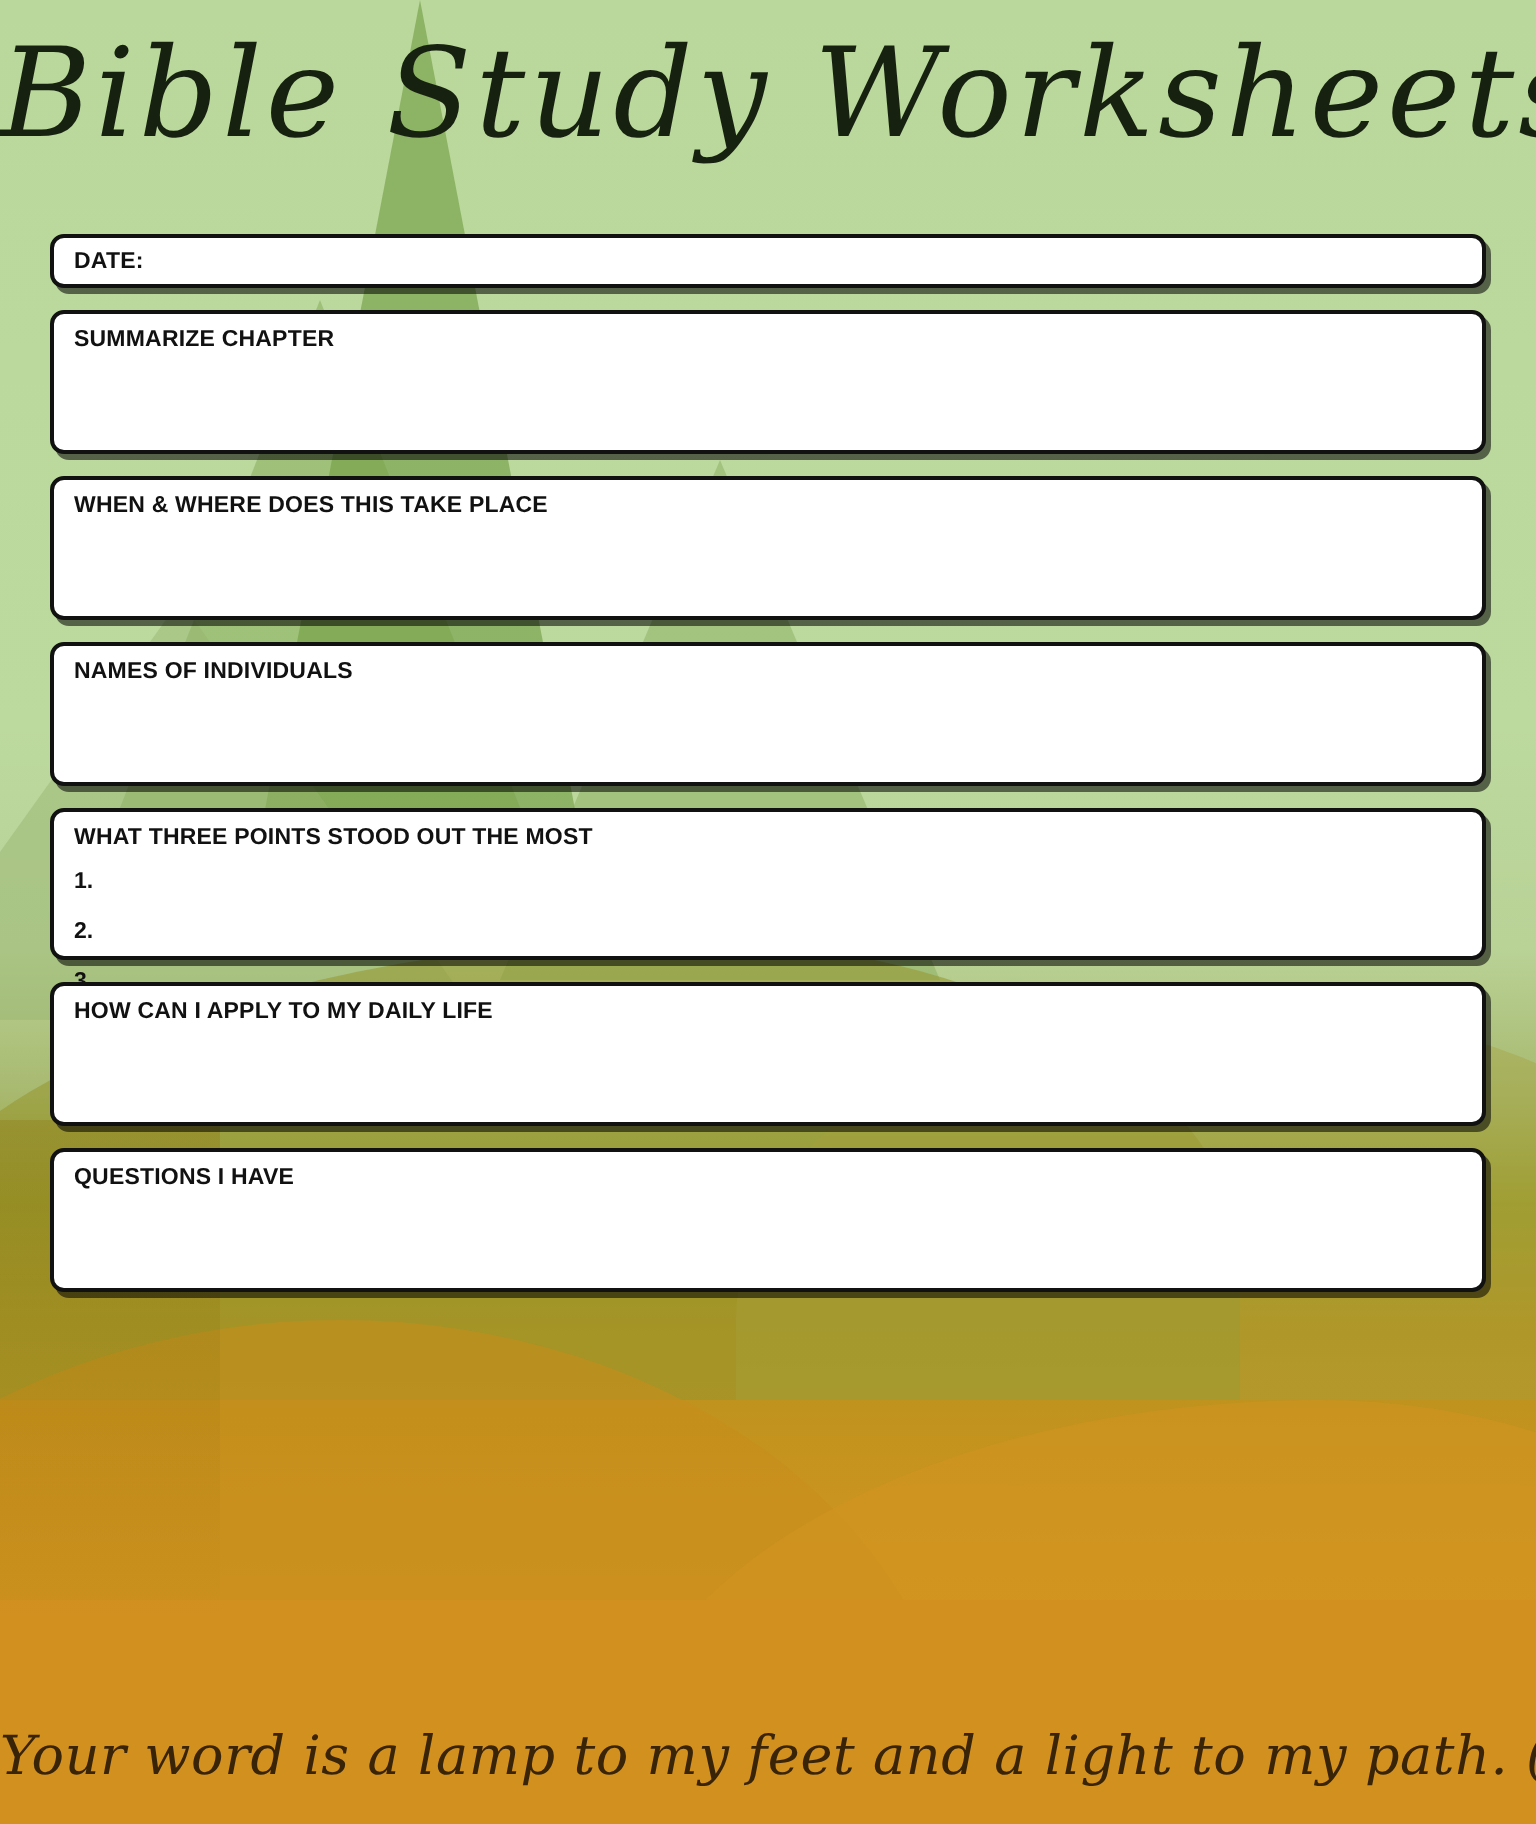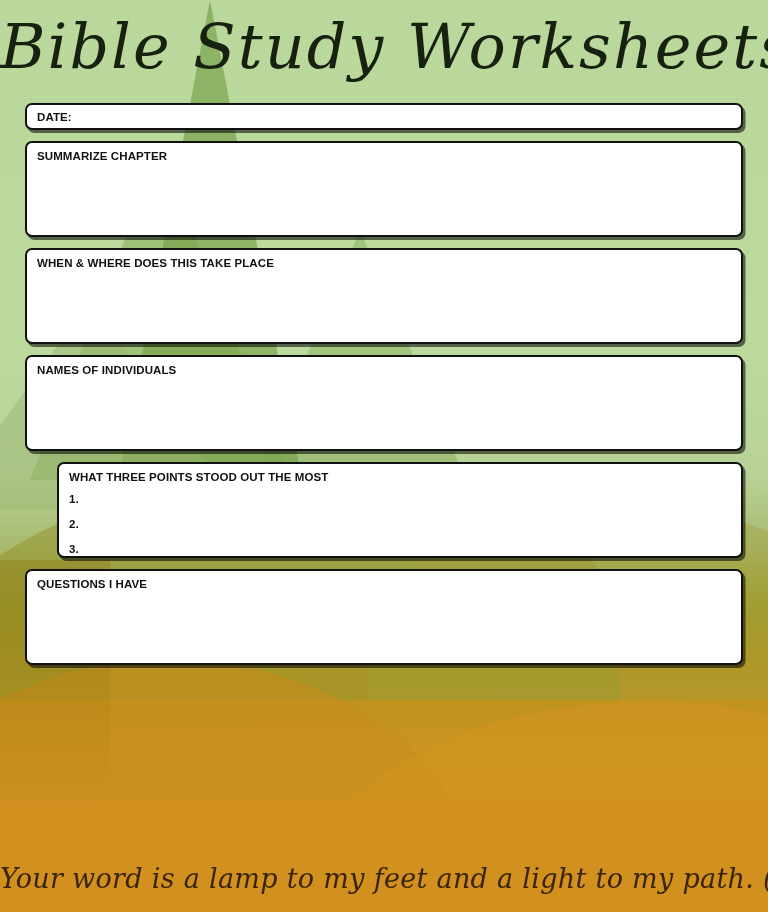--- a/index.html
+++ b/index.html
@@ -127,21 +127,21 @@
     font-size: 62px;
     line-height: 90px;
     letter-spacing: 2px;
     color: #16210F;
     white-space: nowrap;
   }
 
   .fields {
     position: absolute;
     left: 25px;
-    top: 103px;
+    top: 117px;
     width: 718px;
   }
 
   .box {
     position: relative;
     box-sizing: border-box;
     background: #FFFFFF;
     border: 2.5px solid #111111;
     border-radius: 7px;
     box-shadow: 2.5px 3px 0 rgba(0,0,0,0.55);
@@ -154,22 +154,22 @@
     font-weight: bold;
     font-size: 11.5px;
     letter-spacing: 0.1px;
     color: #111111;
     text-transform: uppercase;
     line-height: 13px;
     white-space: nowrap;
   }
 
   .h-sm  { height: 27px;  padding-top: 6px; }
-  .h-md  { height: 96px; }
-  .h-pts { height: 96px; margin-left: 32px; }
+  .h-md  { height: 72px; }
+  .h-pts { height: 76px; }
 
   .points {
     margin-top: 9px;
   }
   .point-row {
     font-family: "Liberation Sans", sans-serif;
     font-weight: bold;
     font-size: 11.5px;
     color: #111111;
     line-height: 13px;
@@ -227,20 +227,23 @@
         </div>
         <div class="box h-pts">
           <div class="box-label">WHAT THREE POINTS STOOD OUT THE MOST</div>
           <div class="points">
             <div class="point-row">1.</div>
             <div class="point-row">2.</div>
             <div class="point-row">3.</div>
           </div>
         </div>
         <div class="box h-md">
+          <div class="box-label">HOW CAN I APPLY TO MY DAILY LIFE</div>
+        </div>
+        <div class="box h-md">
           <div class="box-label">QUESTIONS I HAVE</div>
         </div>
       </div>
 
     <div class="verse">Your word is a lamp to my feet and a light to my path. (Psalm 119:105)</div>
 
   </div>
 </div>
 
 </body></html>

